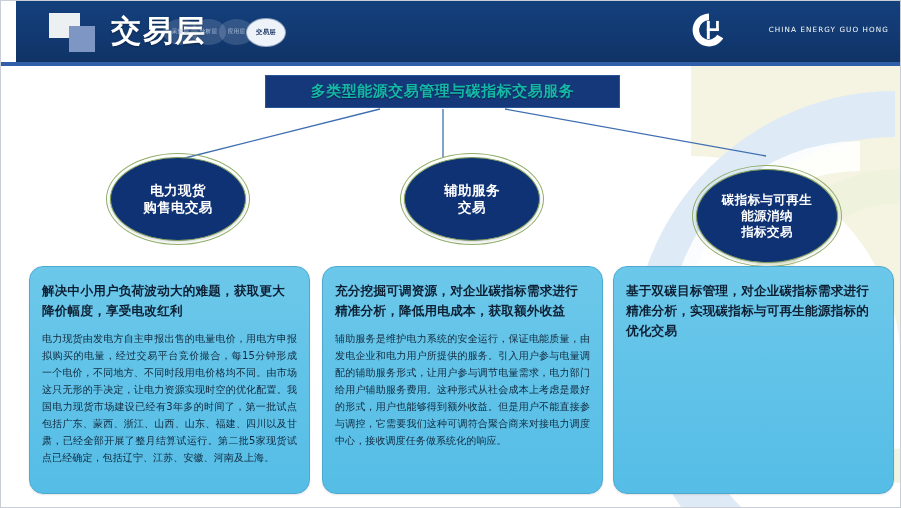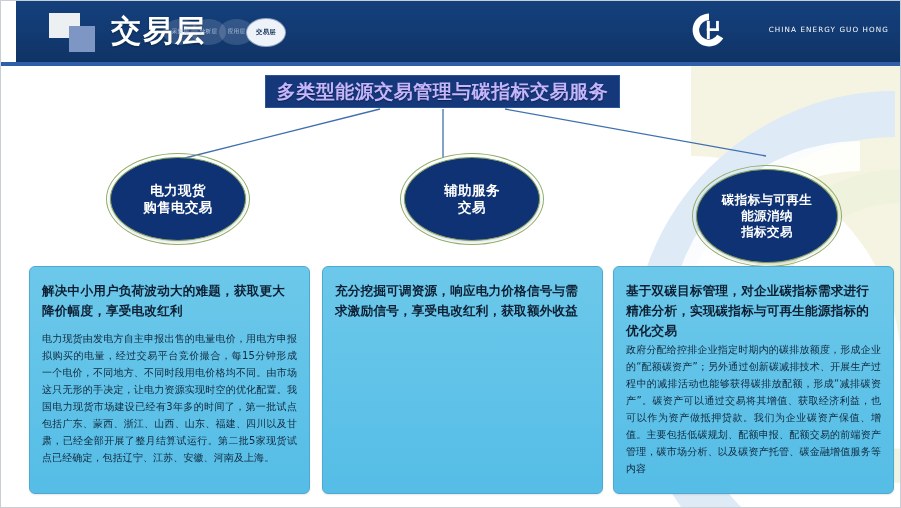--- a/index.html
+++ b/index.html
@@ -65,21 +65,21 @@
 
   
   .banner{
     position:absolute;left:265px;top:75px;width:355px;height:33px;
     background:#15387a;
     border:1px solid #2a5598;
     box-sizing:border-box;
     display:flex;align-items:center;justify-content:center;
   }
   .banner-text{
-    font-size:19px;color:#c4b5fd;font-weight:bold;letter-spacing:.5px;white-space:nowrap;
+    font-size:15px;color:#14b8a6;font-weight:bold;letter-spacing:.5px;white-space:nowrap;
     text-shadow:0 1px 1px rgba(0,0,0,.4);
   }
 
   
   .node{
     position:absolute;width:134px;height:82px;
     border-radius:50%;
     background:#0e3274;
     border:1.4px solid #7fa05a;
     display:flex;align-items:center;justify-content:center;text-align:center;
@@ -98,37 +98,37 @@
   .node.n2{left:404px;top:157px;}
   .node.n3{left:696px;top:152px;width:140px;height:92px;margin-top:17px;}
   .node.n3 .node-label{font-size:12.5px;line-height:16px;}
 
   
   .card{
     position:absolute;top:266px;width:281px;height:228px;
     background:#65c3e8;
     background:linear-gradient(180deg,#6cc8ea 0%,#55bde6 100%);
     border:1px solid #4fa9cf;
-    border-radius:6px;
+    border-radius:14px;
     box-sizing:border-box;
     padding:14px 12px 18px 12px;
     box-shadow:0 1px 2px rgba(0,0,0,.10);
   }
   .card.c1{left:29px;}
   .card.c2{left:322px;}
   .card.c3{left:613px;}
   .card-head{
     font-size:12.6px;line-height:20px;font-weight:bold;color:#0d1f33;
     letter-spacing:.2px;margin-bottom:9px;
   }
   .card-body{
     font-size:10px;line-height:17px;color:#10283d;letter-spacing:.1px;
     text-align:justify;
   }
-  .card.c3 .card-head{margin-bottom:0;}
+  .card.c3 .card-head{margin-bottom:6px;}
 </style>
 </head>
 <body>
 
 <div id="root">
 
   <div class="bg-deco">
     <svg width="901" height="442" viewBox="0 0 901 442">
       <path d="M901 0 L901 300 A210 210 0 0 0 691 90 L691 0 Z" fill="#f2f0d8" opacity="0.75"></path>
       <path d="M640 442 A230 230 0 0 1 870 212 L870 442 Z" fill="#ffffff" opacity="0.0"></path>
@@ -193,22 +193,22 @@
 能源消纳
 指标交易</div>
   </div>
 
   <div class="card c1">
     <div class="card-head">解决中小用户负荷波动大的难题，获取更大降价幅度，享受电改红利</div>
     <div class="card-body">电力现货由发电方自主申报出售的电量电价，用电方申报拟购买的电量，经过交易平台竞价撮合，每15分钟形成一个电价，不同地方、不同时段用电价格均不同。由市场这只无形的手决定，让电力资源实现时空的优化配置。我国电力现货市场建设已经有3年多的时间了，第一批试点包括广东、蒙西、浙江、山西、山东、福建、四川以及甘肃，已经全部开展了整月结算试运行。第二批5家现货试点已经确定，包括辽宁、江苏、安徽、河南及上海。</div>
   </div>
 
   <div class="card c2">
-    <div class="card-head">充分挖掘可调资源，响应电力价格信号与需求激励信号，享受电改红利，获取额外收益</div>
+    <div class="card-head">充分挖掘可调资源，对企业碳指标需求进行精准分析，降低用电成本，获取额外收益</div>
+    <div class="card-body">辅助服务是维护电力系统的安全运行，保证电能质量，由发电企业和电力用户所提供的服务。引入用户参与电量调配的辅助服务形式，让用户参与调节电量需求，电力部门给用户辅助服务费用。这种形式从社会成本上考虑是最好的形式，用户也能够得到额外收益。但是用户不能直接参与调控，它需要我们这种可调符合聚合商来对接电力调度中心，接收调度任务做系统化的响应。</div>
   </div>
 
   <div class="card c3">
     <div class="card-head">基于双碳目标管理，对企业碳指标需求进行精准分析，实现碳指标与可再生能源指标的优化交易</div>
-    <div class="card-body">政府分配给控排企业指定时期内的碳排放额度，形成企业的“配额碳资产”；另外通过创新碳减排技术、开展生产过程中的减排活动也能够获得碳排放配额，形成“减排碳资产”。碳资产可以通过交易将其增值、获取经济利益，也可以作为资产做抵押贷款。我们为企业碳资产保值、增值。主要包括低碳规划、配额申报、配额交易的前端资产管理，碳市场分析、以及碳资产托管、碳金融增值服务等内容</div>
   </div>
 
   <div class="slide-border"></div>
 </div>
 
 </body></html>

